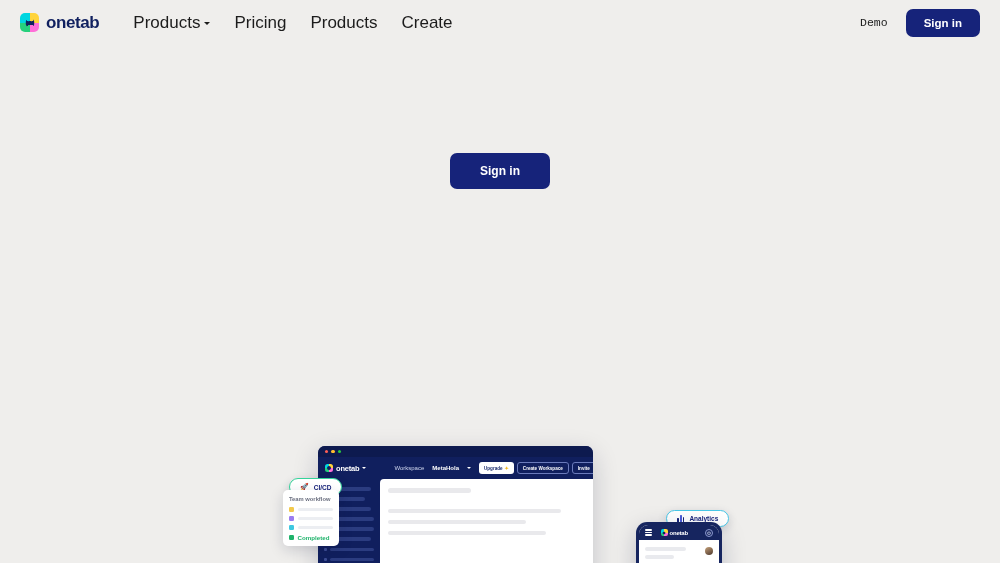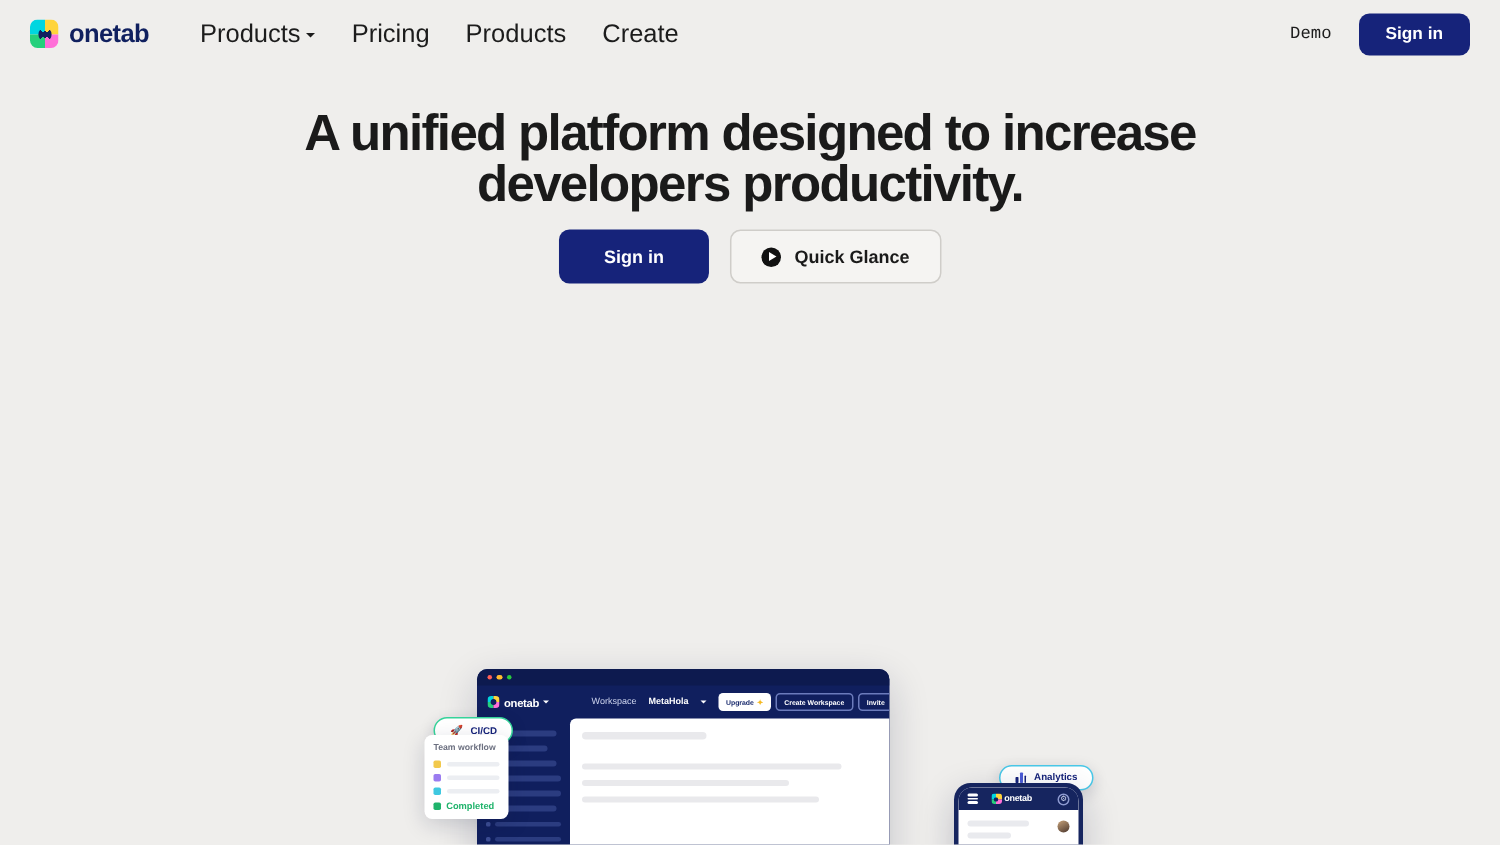--- a/index.html
+++ b/index.html
@@ -193,28 +193,23 @@
         <span>Create</span>
       </div>
     </div>
 
     <div class="nav-right">
       <span class="nav-demo">Demo</span>
       <button class="btn-signin-nav">Sign in</button>
     </div>
   </div>
 
-  <h1 class="hero-title">A unified platform designed to increase developers productivity.</h1>
 
   <div class="hero-cta">
     <button class="btn-signin-hero">Sign in</button>
-    <button class="btn-glance">
-      <span class="play-ico"></span>
-      <span>Quick Glance</span>
-    </button>
   </div>
 
   <div class="stage">
 
     <div class="desk">
       <div class="desk-bar">
         <i class="dot d1"></i>
         <i class="dot d2"></i>
         <i class="dot d3"></i>
       </div>

